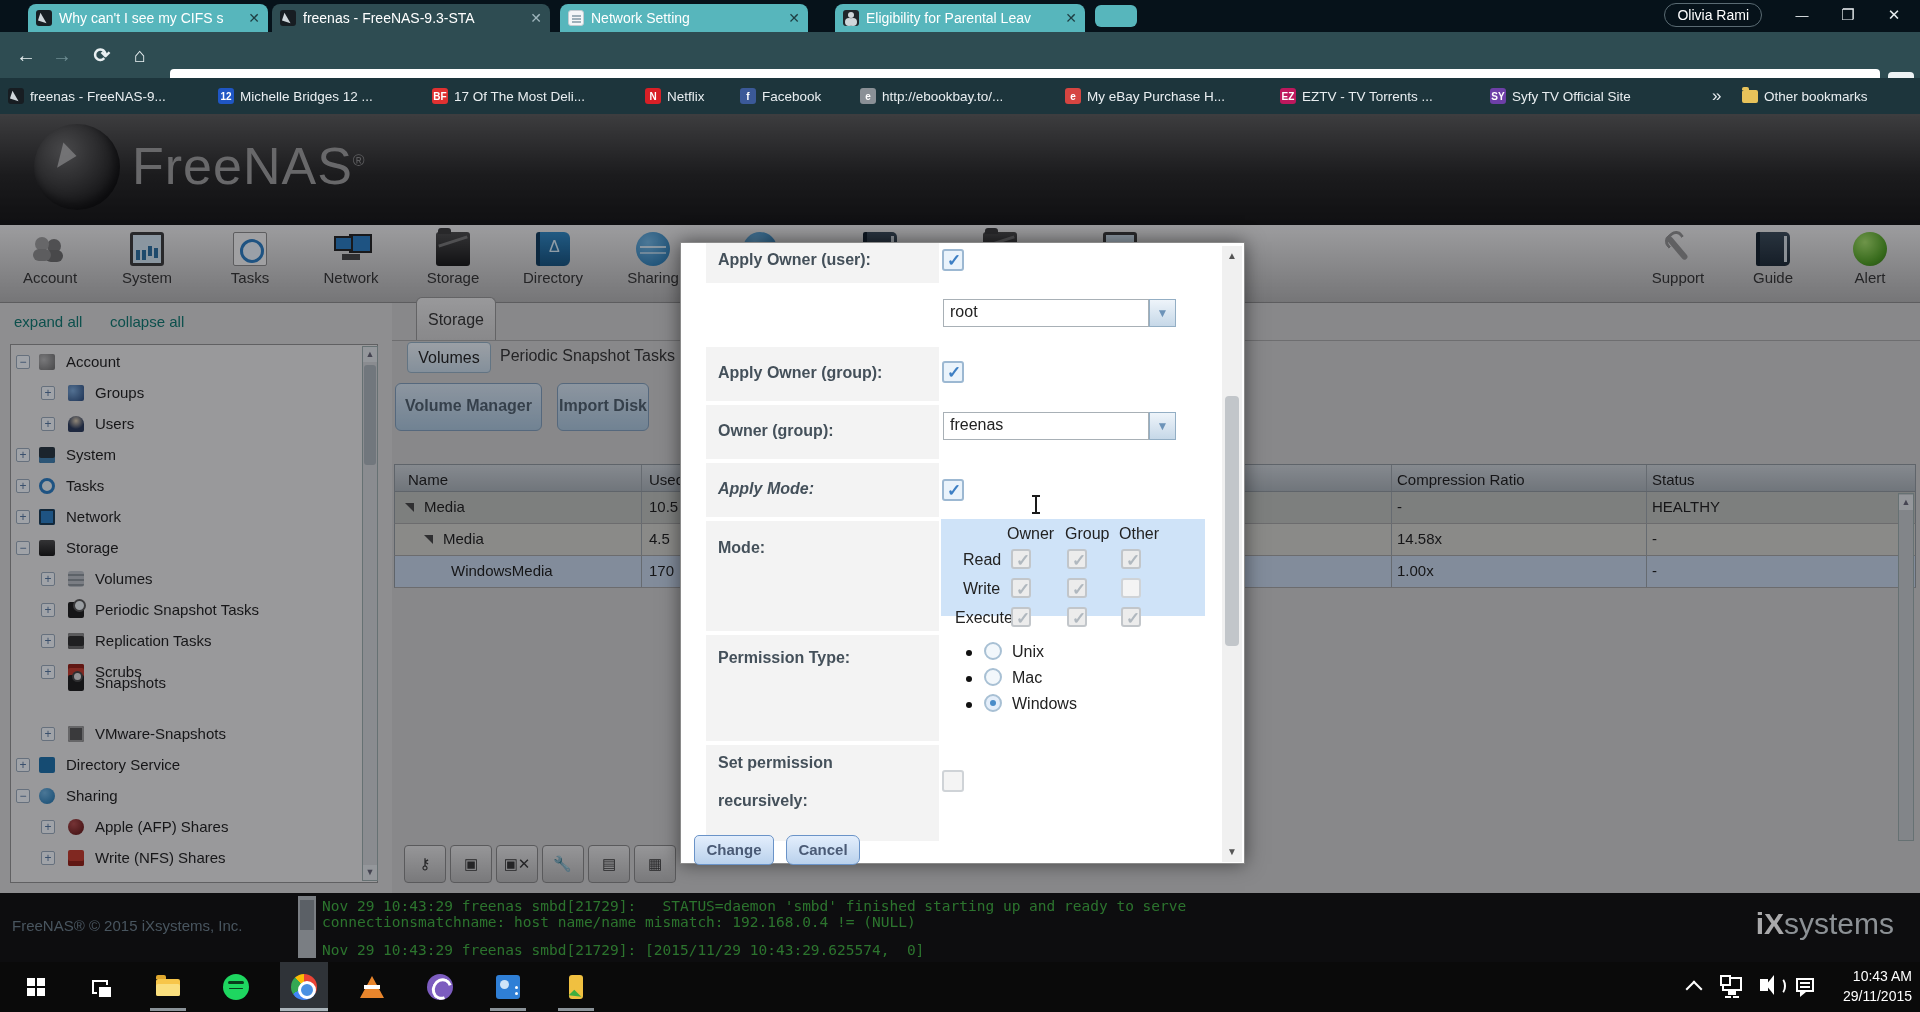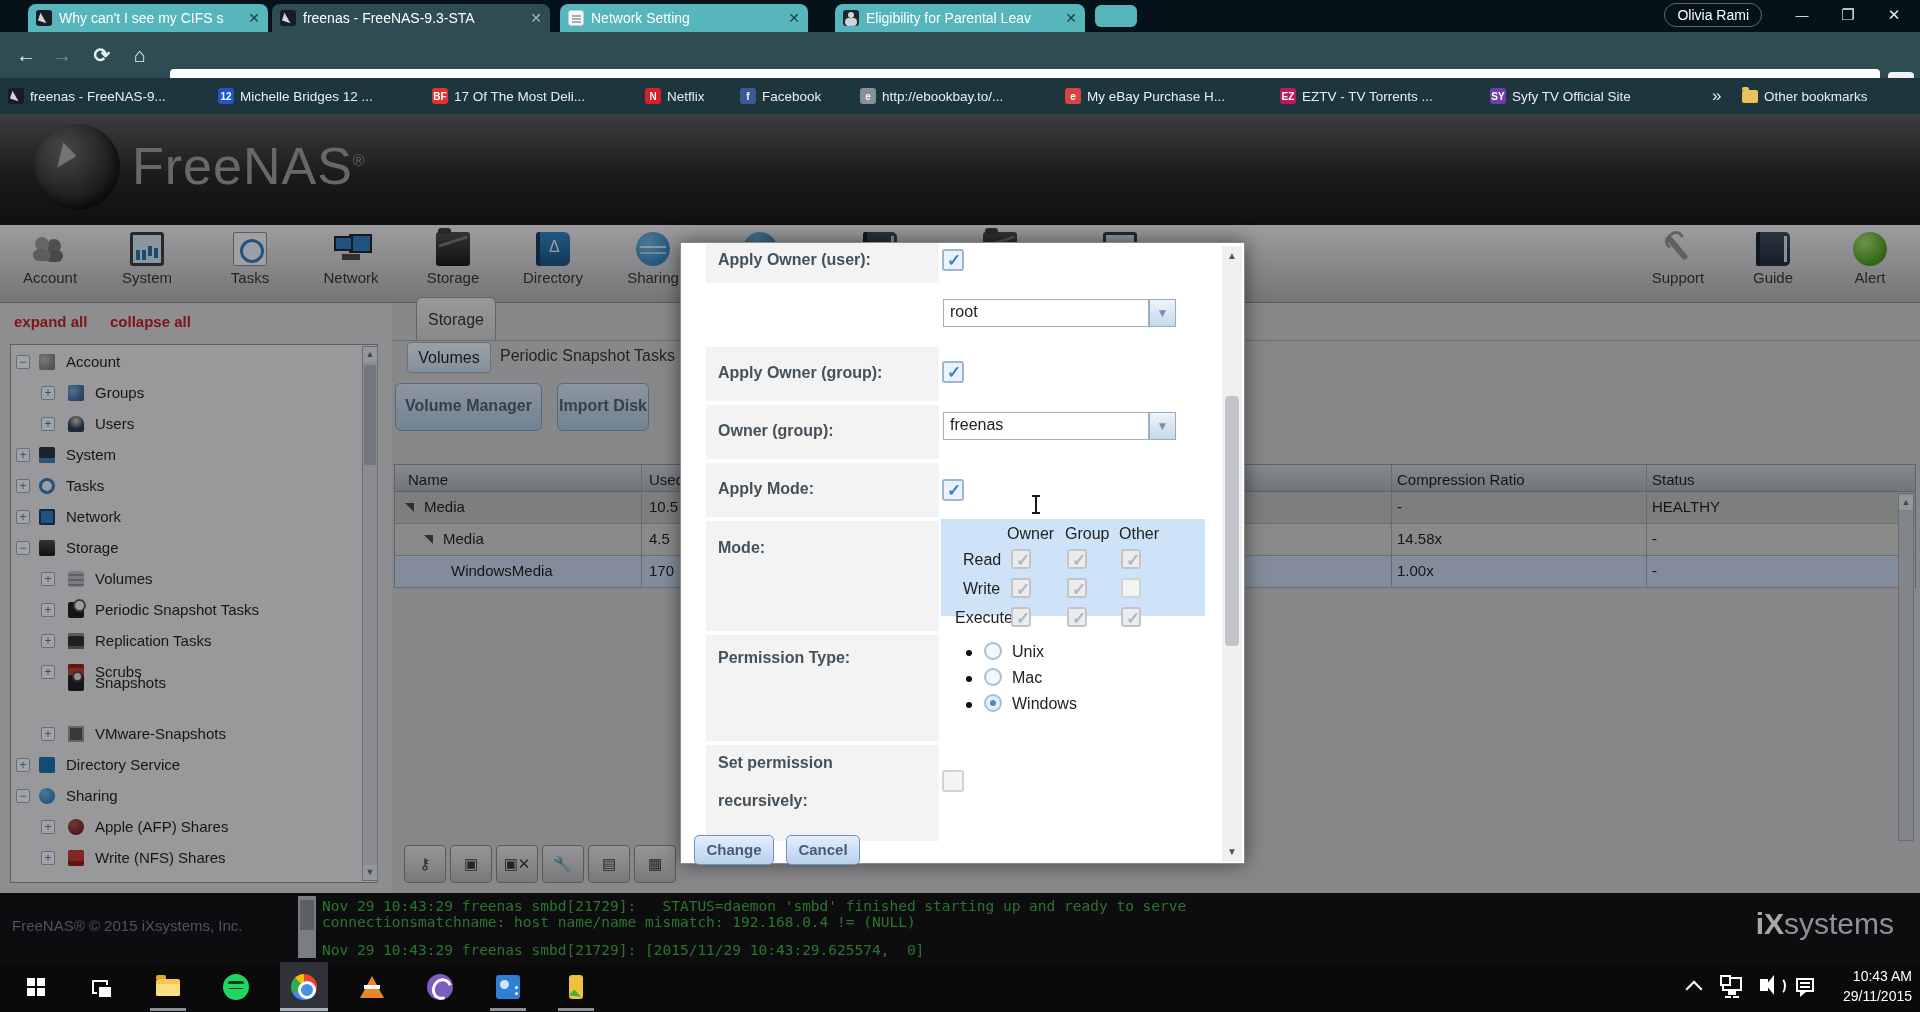--- a/index.html
+++ b/index.html
@@ -70,21 +70,21 @@
   .i-sharing::after{content:"";position:absolute;left:4px;top:14px;width:26px;height:4px;border-top:2px solid rgba(255,255,255,.7);border-bottom:2px solid rgba(255,255,255,.5);}
   .i-support{transform:rotate(-40deg);}
   .i-support::before{content:"";position:absolute;left:14px;top:2px;width:6px;height:28px;background:#8f8f8f;border-radius:3px;}
   .i-support::after{content:"";position:absolute;left:10px;top:0;width:14px;height:8px;border:3px solid #8f8f8f;border-bottom:none;border-radius:8px 8px 0 0;}
   .i-guide{background:linear-gradient(#3a4a58,#1d2a36);border-radius:2px 5px 5px 2px;border-left:4px solid #12202c;}
   .i-guide::after{content:"";position:absolute;right:3px;top:4px;width:3px;height:26px;background:#cfd8de;}
   .i-alert{border-radius:50%;background:radial-gradient(circle at 35% 30%,#a5e06a,#4f9e22 65%,#2f6e12);}
   .peek .lbl{visibility:hidden;}
   
   .sidebar{left:0;top:303px;width:392px;height:590px;background:#d6d6d6;}
-  .sblink{position:absolute;top:10px;color:#b91c1c;font-size:15px;font-weight:bold;}
+  .sblink{position:absolute;top:10px;color:#0f766e;font-size:15px;}
   .treebox{position:absolute;left:10px;top:41px;width:368px;height:539px;background:#e6e6e6;border:1px solid #8f8f8f;overflow:hidden;}
   .trow{position:absolute;left:0;width:350px;height:31px;font-size:15px;color:#1e1e1e;}
   .tg{position:absolute;top:8px;width:14px;height:14px;border:1px solid #98a8b8;background:#f2f6fa;border-radius:2px;color:#5577a0;font-size:12px;line-height:12px;text-align:center;}
   .tic{position:absolute;top:7px;width:16px;height:16px;border-radius:2px;}
   .tlab{position:absolute;top:6px;white-space:nowrap;}
   .d0 .tg{left:5px}.d0 .tic{left:28px}.d0 .tlab{left:55px}
   .d1 .tg{left:30px}.d1 .tic{left:57px}.d1 .tlab{left:84px}
   .t-people{background:radial-gradient(circle at 30% 35%,#b5b5b5,#6a6a6a);}
   .t-bluepeople{background:radial-gradient(circle at 30% 35%,#7aa8d8,#2a4a7a);}
   .t-person{background:radial-gradient(circle at 50% 30%,#d8c9b0,#2a3a5a 60%);border-radius:50% 50% 2px 2px;}
@@ -535,21 +535,21 @@
     <div class="cb on" style="left:261px;top:118px;"></div>
 
     <div class="mlabel" style="top:162px;height:54px;">
         <span style="top:17px;">Owner (group):</span>
       </div>
     <div class="combo" style="top:169px;">
       <span class="inp">freenas</span>
       <span class="btn">▼</span>
     </div>
 
-    <div class="mlabel" style="top:220px;height:54px;">
+    <div class="mlabel" style="top:220px;height:54px;font-style:italic;">
         <span style="top:17px;">Apply Mode:</span>
       </div>
     <div class="cb on" style="left:261px;top:236px;"></div>
 
     <div class="mlabel" style="top:278px;height:110px;">
         <span style="top:18px;">Mode:</span>
       </div>
     <div class="modepanel">
       <span class="mphead" style="left:66px;">Owner</span>
       <span class="mphead" style="left:124px;">Group</span>
@@ -581,21 +581,21 @@
     <div class="radio on" style="left:303px;top:451px;"></div>
     <span class="rlabel" style="left:331px;top:452px;">Windows</span>
 
     <div class="mlabel" style="top:502px;height:96px;">
       <span style="top:9px;">Set permission</span>
       <span style="top:47px;">recursively:</span>
     </div>
     <div class="cb empty" style="left:261px;top:527px;"></div>
 
     <div class="mbtn" style="left:13px;width:80px;">Change</div>
-    <div class="mbtn" style="left:105px;width:74px;">Cancel</div>
+    <div class="mbtn" style="left:105px;width:74px;border-radius:7px;">Cancel</div>
 
     <div class="mbar">
       <div class="mbararrow" style="top:2px;">▲</div>
       <div class="mbarthumb" style="top:150px;height:250px;"></div>
       <div class="mbararrow" style="bottom:2px;">▼</div>
     </div>
   </div>
   <div class="ibeam"></div>
 
   <div class="abs taskbar">

